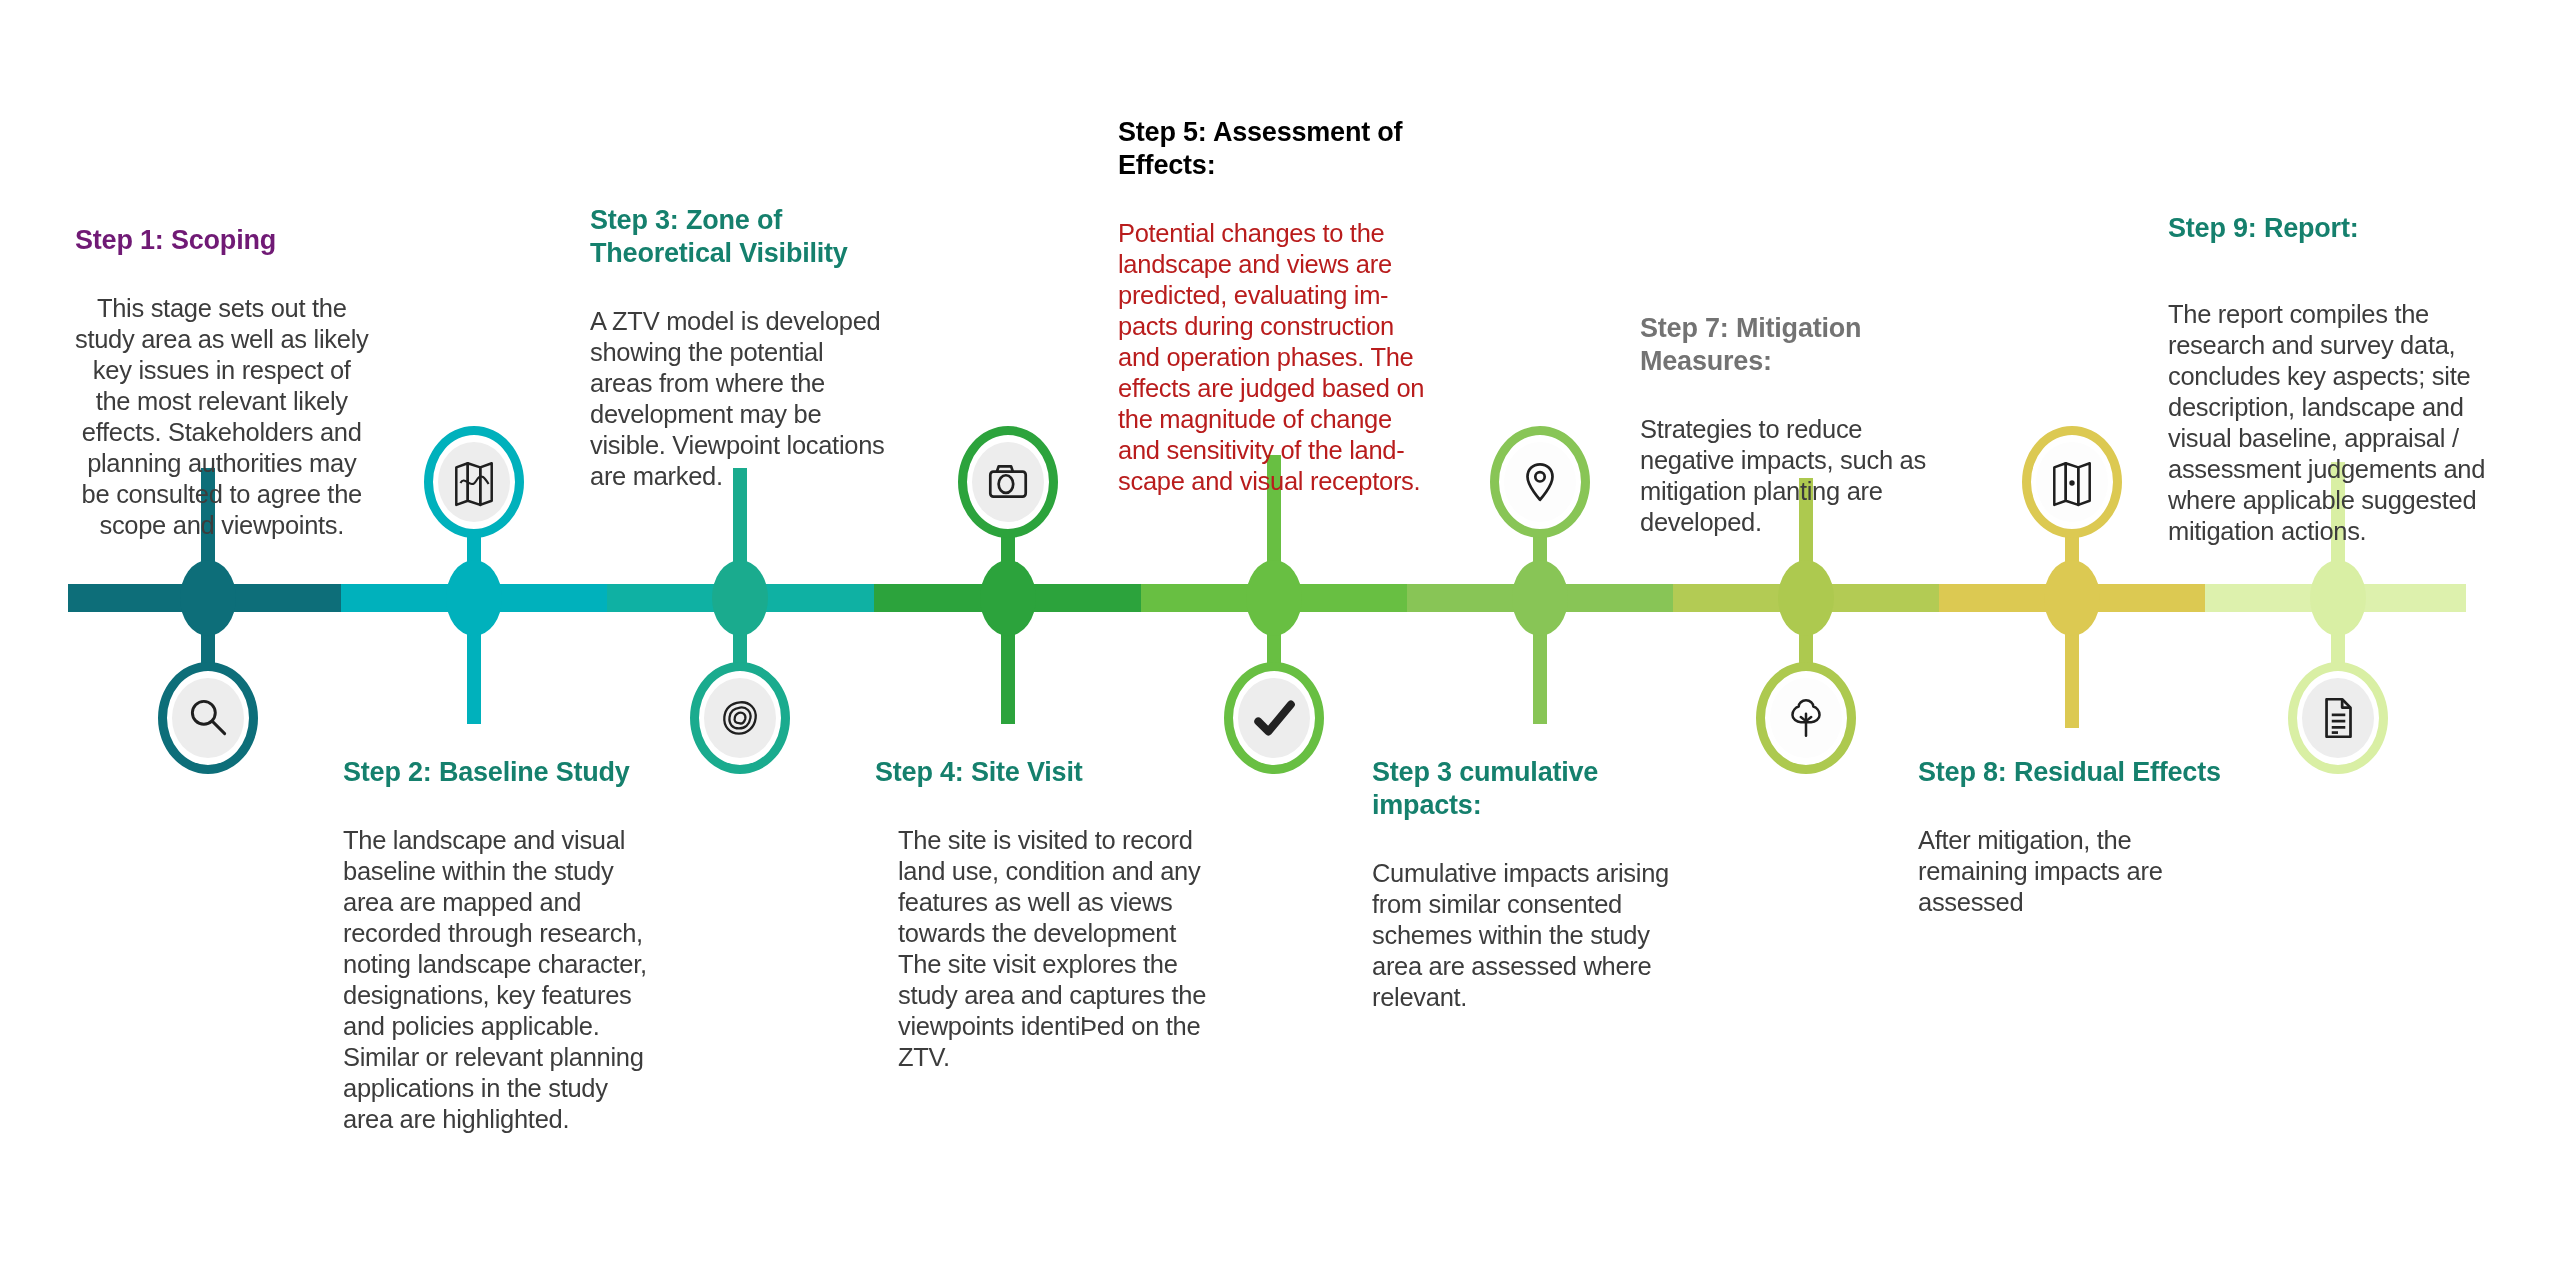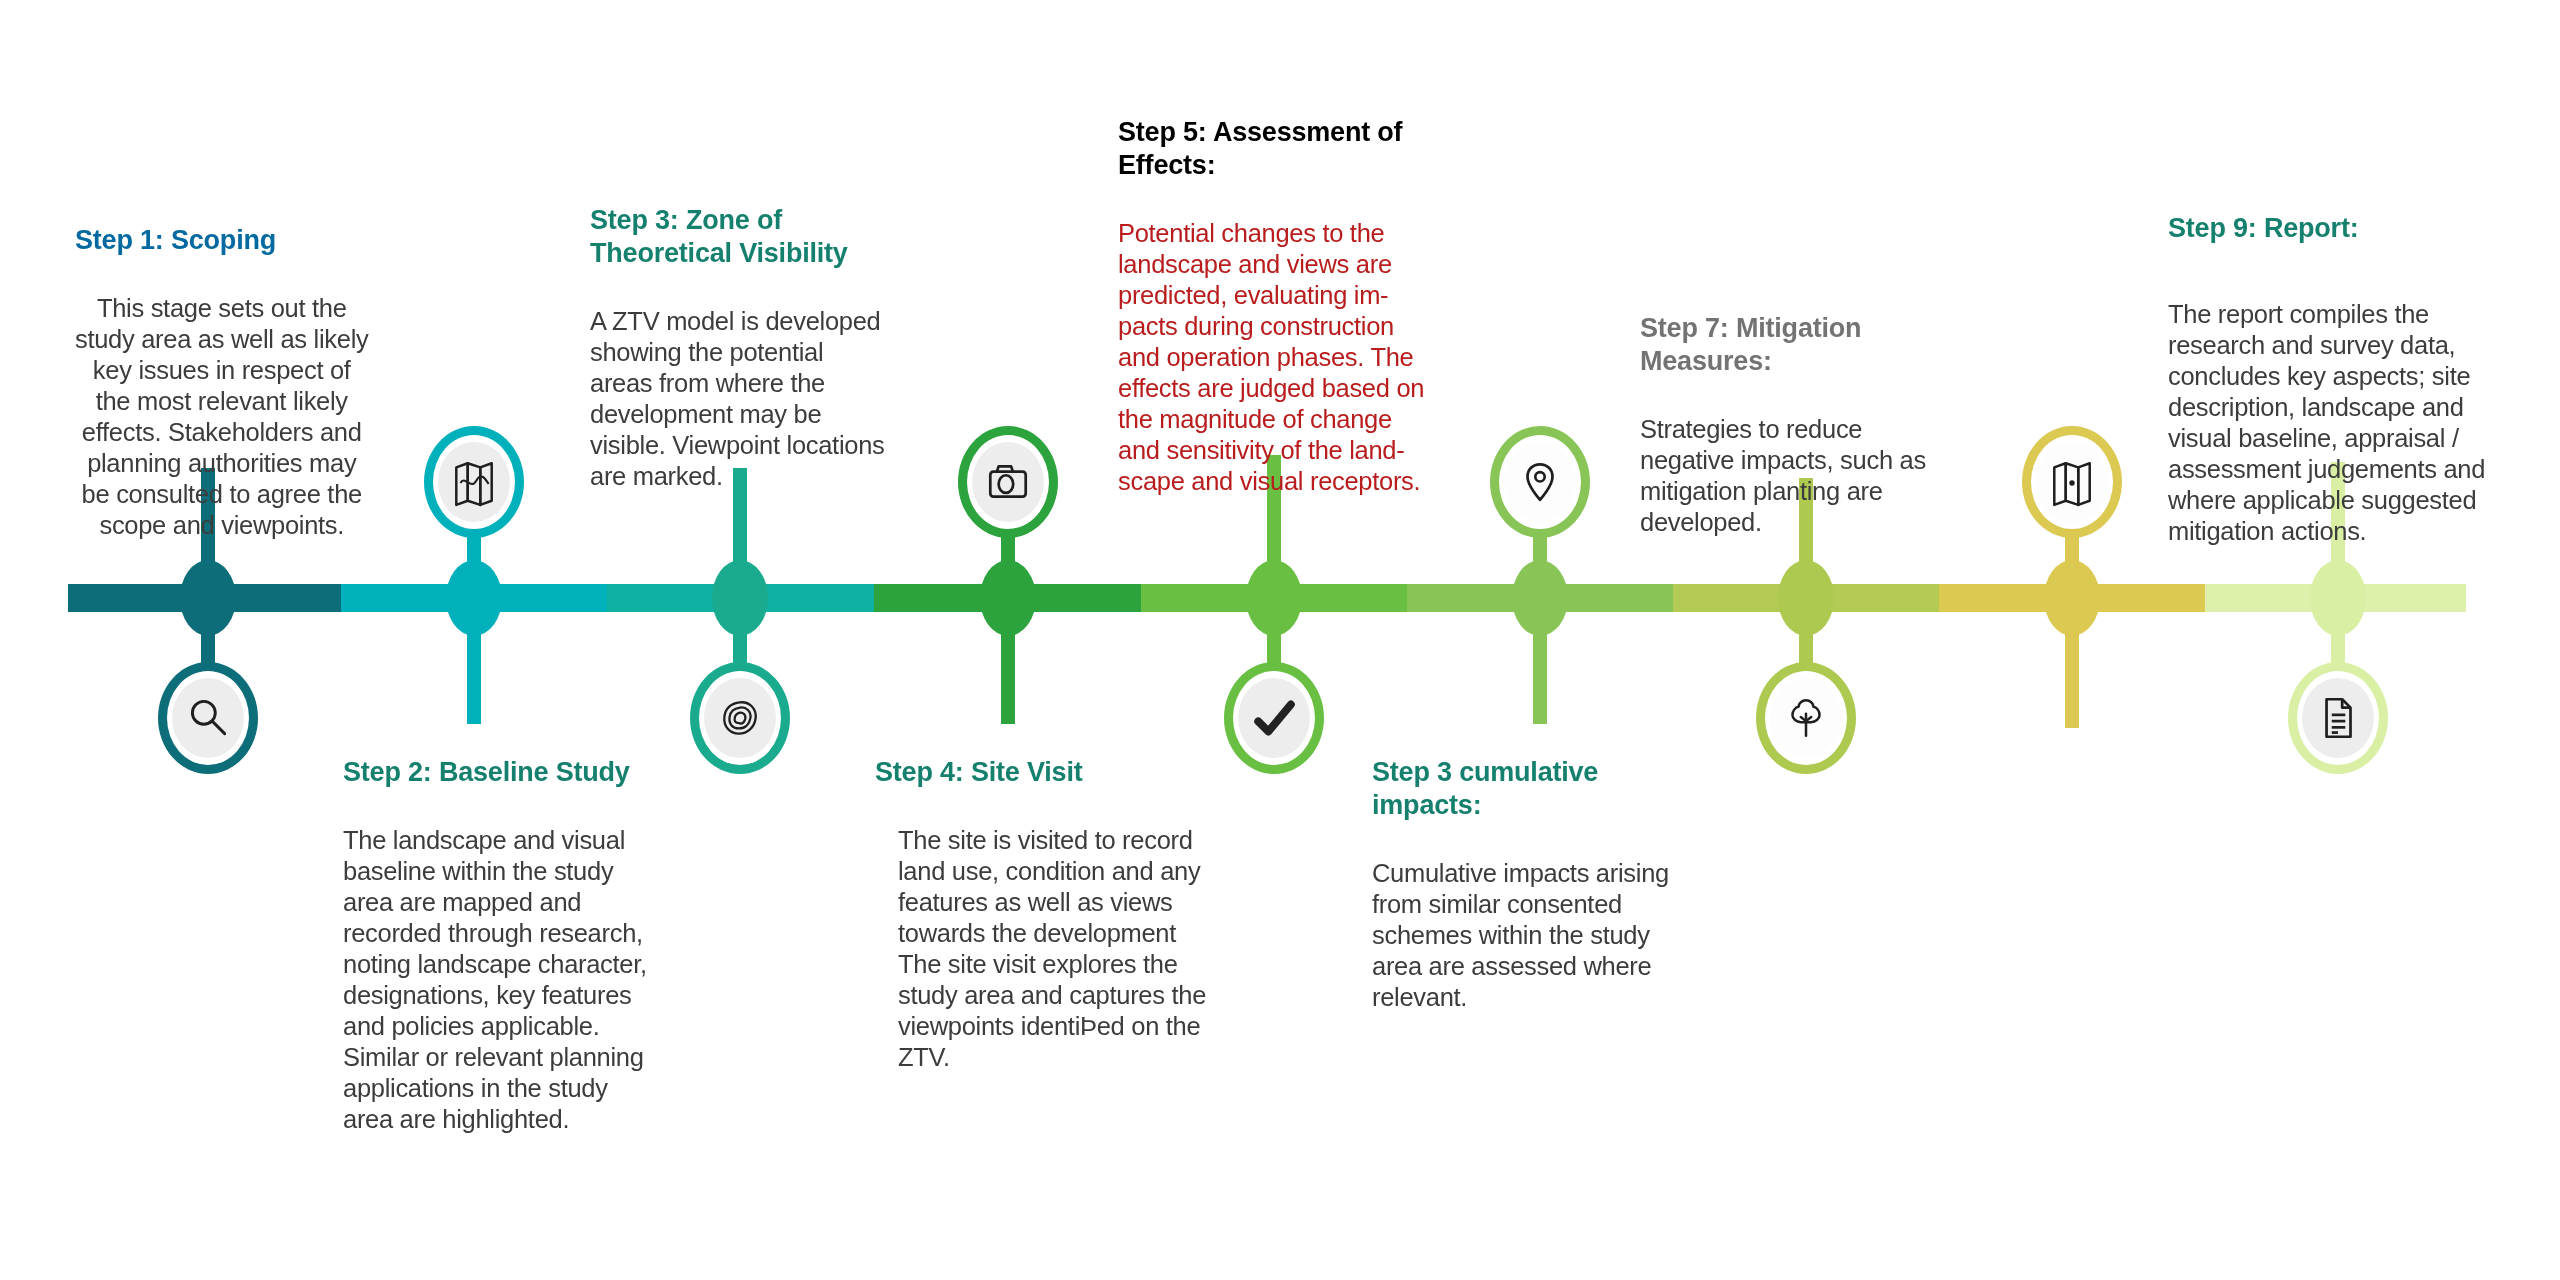--- a/index.html
+++ b/index.html
@@ -40,21 +40,21 @@
   <div class="node" style="left: 180px; background-color: rgb(13, 110, 121);"></div>
   <div class="icon-circle" style="left: 158px; top: 662px; border-color: rgb(13, 110, 121);">
     <div class="icon-inner" style="background-color: rgb(237, 237, 237);">
       <svg width="50" height="50" viewBox="0 0 48 48" fill="none" stroke="#1f1f1f" stroke-width="2.8" stroke-linecap="round">
         <circle cx="20" cy="19" r="11"></circle>
           <line x1="28.5" y1="27.5" x2="40" y2="39"></line>
       </svg>
     </div>
   </div>
   <div class="text-block" style="left:75px;top:188px">
-    <div class="step-title" style="color: #0369a1;">Step 1: Scoping</div>
+    <div class="step-title" style="color: #701a75;">Step 1: Scoping</div>
     <div class="step-body" style="color: rgb(60, 60, 60); text-align: center;">This stage sets out the
 study area as well as likely
 key issues in respect of
 the most relevant likely
 effects. Stakeholders and
 planning authorities may
 be consulted to agree the
 scope and viewpoints.</div>
   </div>
 
@@ -205,20 +205,26 @@
   <div class="icon-circle" style="left: 2022px; top: 426px; border-color: rgb(220, 201, 82);">
     <div class="icon-inner" style="background-color: rgb(253, 253, 253);">
       <svg width="50" height="50" viewBox="0 0 48 48" fill="none" stroke="#1f1f1f" stroke-width="2.4" stroke-linejoin="round">
         <path d="M7 10 L18 6 L18 42 L7 46 Z"></path>
           <path d="M18 6 L30 10 L30 46 L18 42 Z"></path>
           <path d="M30 10 L41 6 L41 42 L30 46 Z"></path>
         <circle cx="24" cy="25" r="2.6" fill="#1f1f1f" stroke="none"></circle>
       </svg>
     </div>
   </div>
+  <div class="text-block" style="left:1918px;top:720px">
+    <div class="step-title" style="color: rgb(21, 128, 109);">Step 8: Residual Effects</div>
+    <div class="step-body" style="color: rgb(60, 60, 60);">After mitigation, the
+remaining impacts are
+assessed</div>
+  </div>
 
   <div class="stem" style="left: 2331px; top: 462px; height: 128px; background-color: rgb(217, 239, 164);"></div>
   <div class="stem" style="left: 2331px; top: 606px; height: 62px; background-color: rgb(217, 239, 164);"></div>
   <div class="node" style="left: 2310px; background-color: rgb(217, 239, 164);"></div>
   <div class="icon-circle" style="left: 2288px; top: 662px; border-color: rgb(217, 239, 164);">
     <div class="icon-inner" style="background-color: rgb(237, 237, 237);">
       <svg width="50" height="50" viewBox="0 0 48 48" fill="none" stroke="#1f1f1f" stroke-width="2.6" stroke-linejoin="round">
         <path d="M13 6 L28 6 L36 14 L36 42 L13 42 Z"></path>
         <path d="M28 6 L28 14 L36 14"></path>
         <line x1="18" y1="21" x2="31" y2="21"></line>

